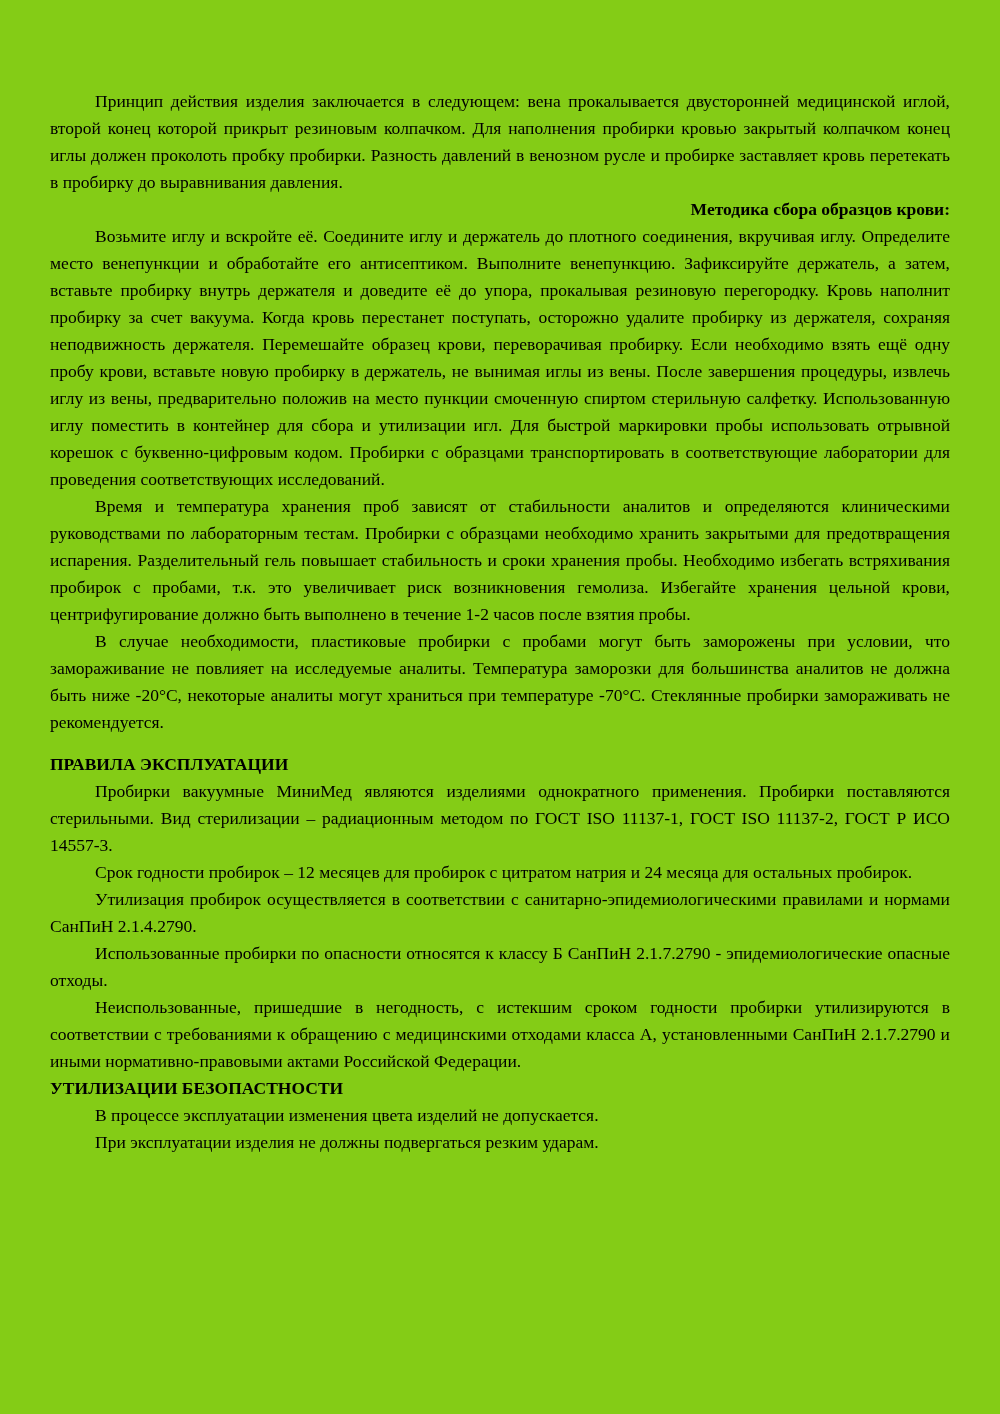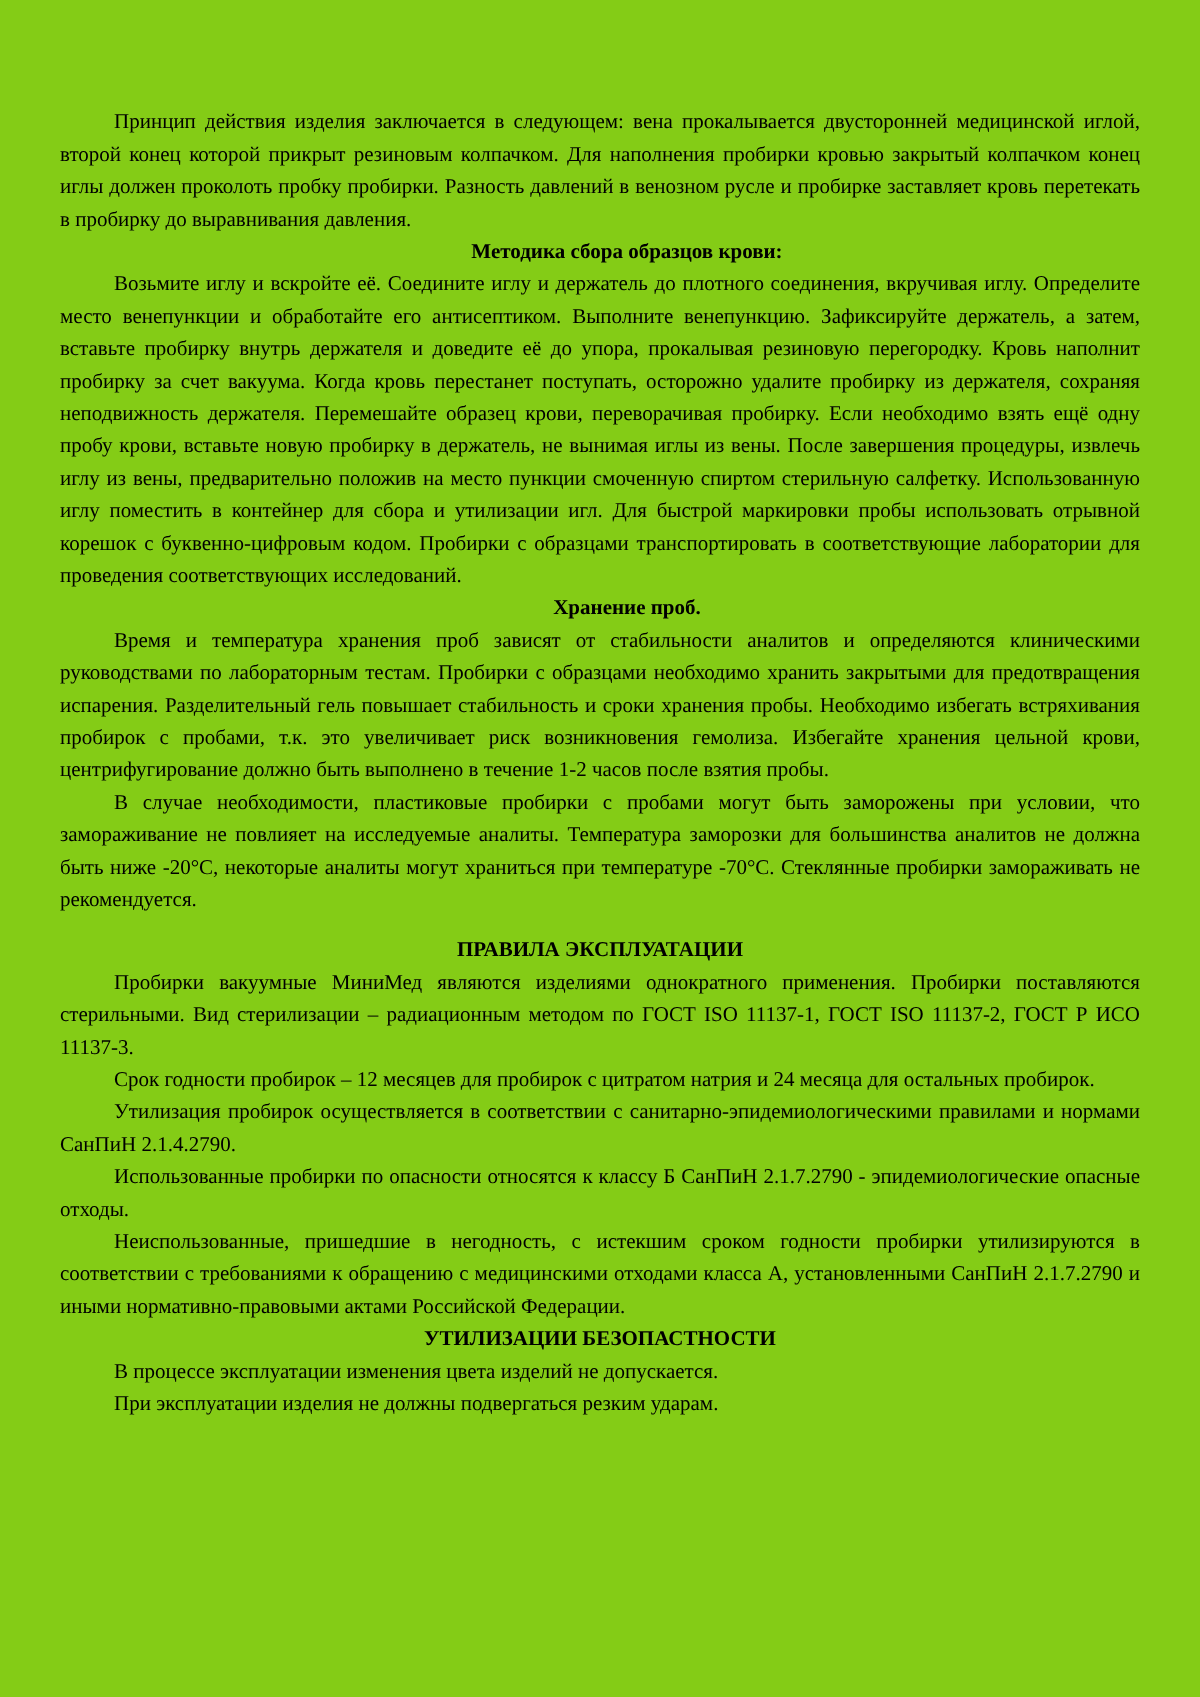--- a/index.html
+++ b/index.html
@@ -22,52 +22,51 @@
     overflow: hidden;
   }
   .para {
     margin: 0;
     text-align: justify;
     text-indent: 45px;
   }
   .h-inline {
     margin: 0;
     font-weight: bold;
-    text-align: center;
+    text-align: right;
     text-indent: 45px;
   }
   .h-center {
     margin: 0;
     font-weight: bold;
-    text-align: center;
+    text-align: left;
   }
   .gap-before {
     margin-top: 15px;
   }
 </style>
 </head>
 <body>
 
 <div class="page">
 
   <p class="para">Принцип действия изделия заключается в следующем: вена прокалывается двусторонней медицинской иглой, второй конец которой прикрыт резиновым колпачком. Для наполнения пробирки кровью закрытый колпачком конец иглы должен проколоть пробку пробирки. Разность давлений в венозном русле и пробирке заставляет кровь перетекать в пробирку до выравнивания давления.</p>
 
   <p class="h-inline">Методика сбора образцов крови:</p>
 
   <p class="para">Возьмите иглу и вскройте её. Соедините иглу и держатель до плотного соединения, вкручивая иглу. Определите место венепункции и обработайте его антисептиком. Выполните венепункцию. Зафиксируйте держатель, а затем, вставьте пробирку внутрь держателя и доведите её до упора, прокалывая резиновую перегородку. Кровь наполнит пробирку за счет вакуума. Когда кровь перестанет поступать, осторожно удалите пробирку из держателя, сохраняя неподвижность держателя. Перемешайте образец крови, переворачивая пробирку. Если необходимо взять ещё одну пробу крови, вставьте новую пробирку в держатель, не вынимая иглы из вены. После завершения процедуры, извлечь иглу из вены, предварительно положив на место пункции смоченную спиртом стерильную салфетку. Использованную иглу поместить в контейнер для сбора и утилизации игл. Для быстрой маркировки пробы использовать отрывной корешок с буквенно-цифровым кодом. Пробирки с образцами транспортировать в соответствующие лаборатории для проведения соответствующих исследований.</p>
 
-  <p class="h-inline">Хранение проб.</p>
 
   <p class="para">Время и температура хранения проб зависят от стабильности аналитов и определяются клиническими руководствами по лабораторным тестам. Пробирки с образцами необходимо хранить закрытыми для предотвращения испарения. Разделительный гель повышает стабильность и сроки хранения пробы. Необходимо избегать встряхивания пробирок с пробами, т.к. это увеличивает риск возникновения гемолиза. Избегайте хранения цельной крови, центрифугирование должно быть выполнено в течение 1-2 часов после взятия пробы.</p>
 
   <p class="para">В случае необходимости, пластиковые пробирки с пробами могут быть заморожены при условии, что замораживание не повлияет на исследуемые аналиты. Температура заморозки для большинства аналитов не должна быть ниже -20°С, некоторые аналиты могут храниться при температуре -70°С. Стеклянные пробирки замораживать не рекомендуется.</p>
 
   <p class="h-center gap-before">ПРАВИЛА ЭКСПЛУАТАЦИИ</p>
 
-  <p class="para">Пробирки вакуумные МиниМед являются изделиями однократного применения. Пробирки поставляются стерильными. Вид стерилизации – радиационным методом по ГОСТ ISO 11137-1, ГОСТ ISO 11137-2, ГОСТ Р ИСО 11137-3.</p>
+  <p class="para">Пробирки вакуумные МиниМед являются изделиями однократного применения. Пробирки поставляются стерильными. Вид стерилизации – радиационным методом по ГОСТ ISO 11137-1, ГОСТ ISO 11137-2, ГОСТ Р ИСО 14557-3.</p>
 
   <p class="para">Срок годности пробирок – 12 месяцев для пробирок с цитратом натрия и 24 месяца для остальных пробирок.</p>
 
 
   <p class="para">Утилизация пробирок осуществляется в соответствии с санитарно-эпидемиологическими правилами и нормами СанПиН 2.1.4.2790.</p>
 
   <p class="para">Использованные пробирки по опасности относятся к классу Б СанПиН 2.1.7.2790 - эпидемиологические опасные отходы.</p>
 
 
   <p class="para">Неиспользованные, пришедшие в негодность, с истекшим сроком годности пробирки утилизируются в соответствии с требованиями к обращению с медицинскими отходами класса А, установленными СанПиН 2.1.7.2790 и иными нормативно-правовыми актами Российской Федерации.</p>

